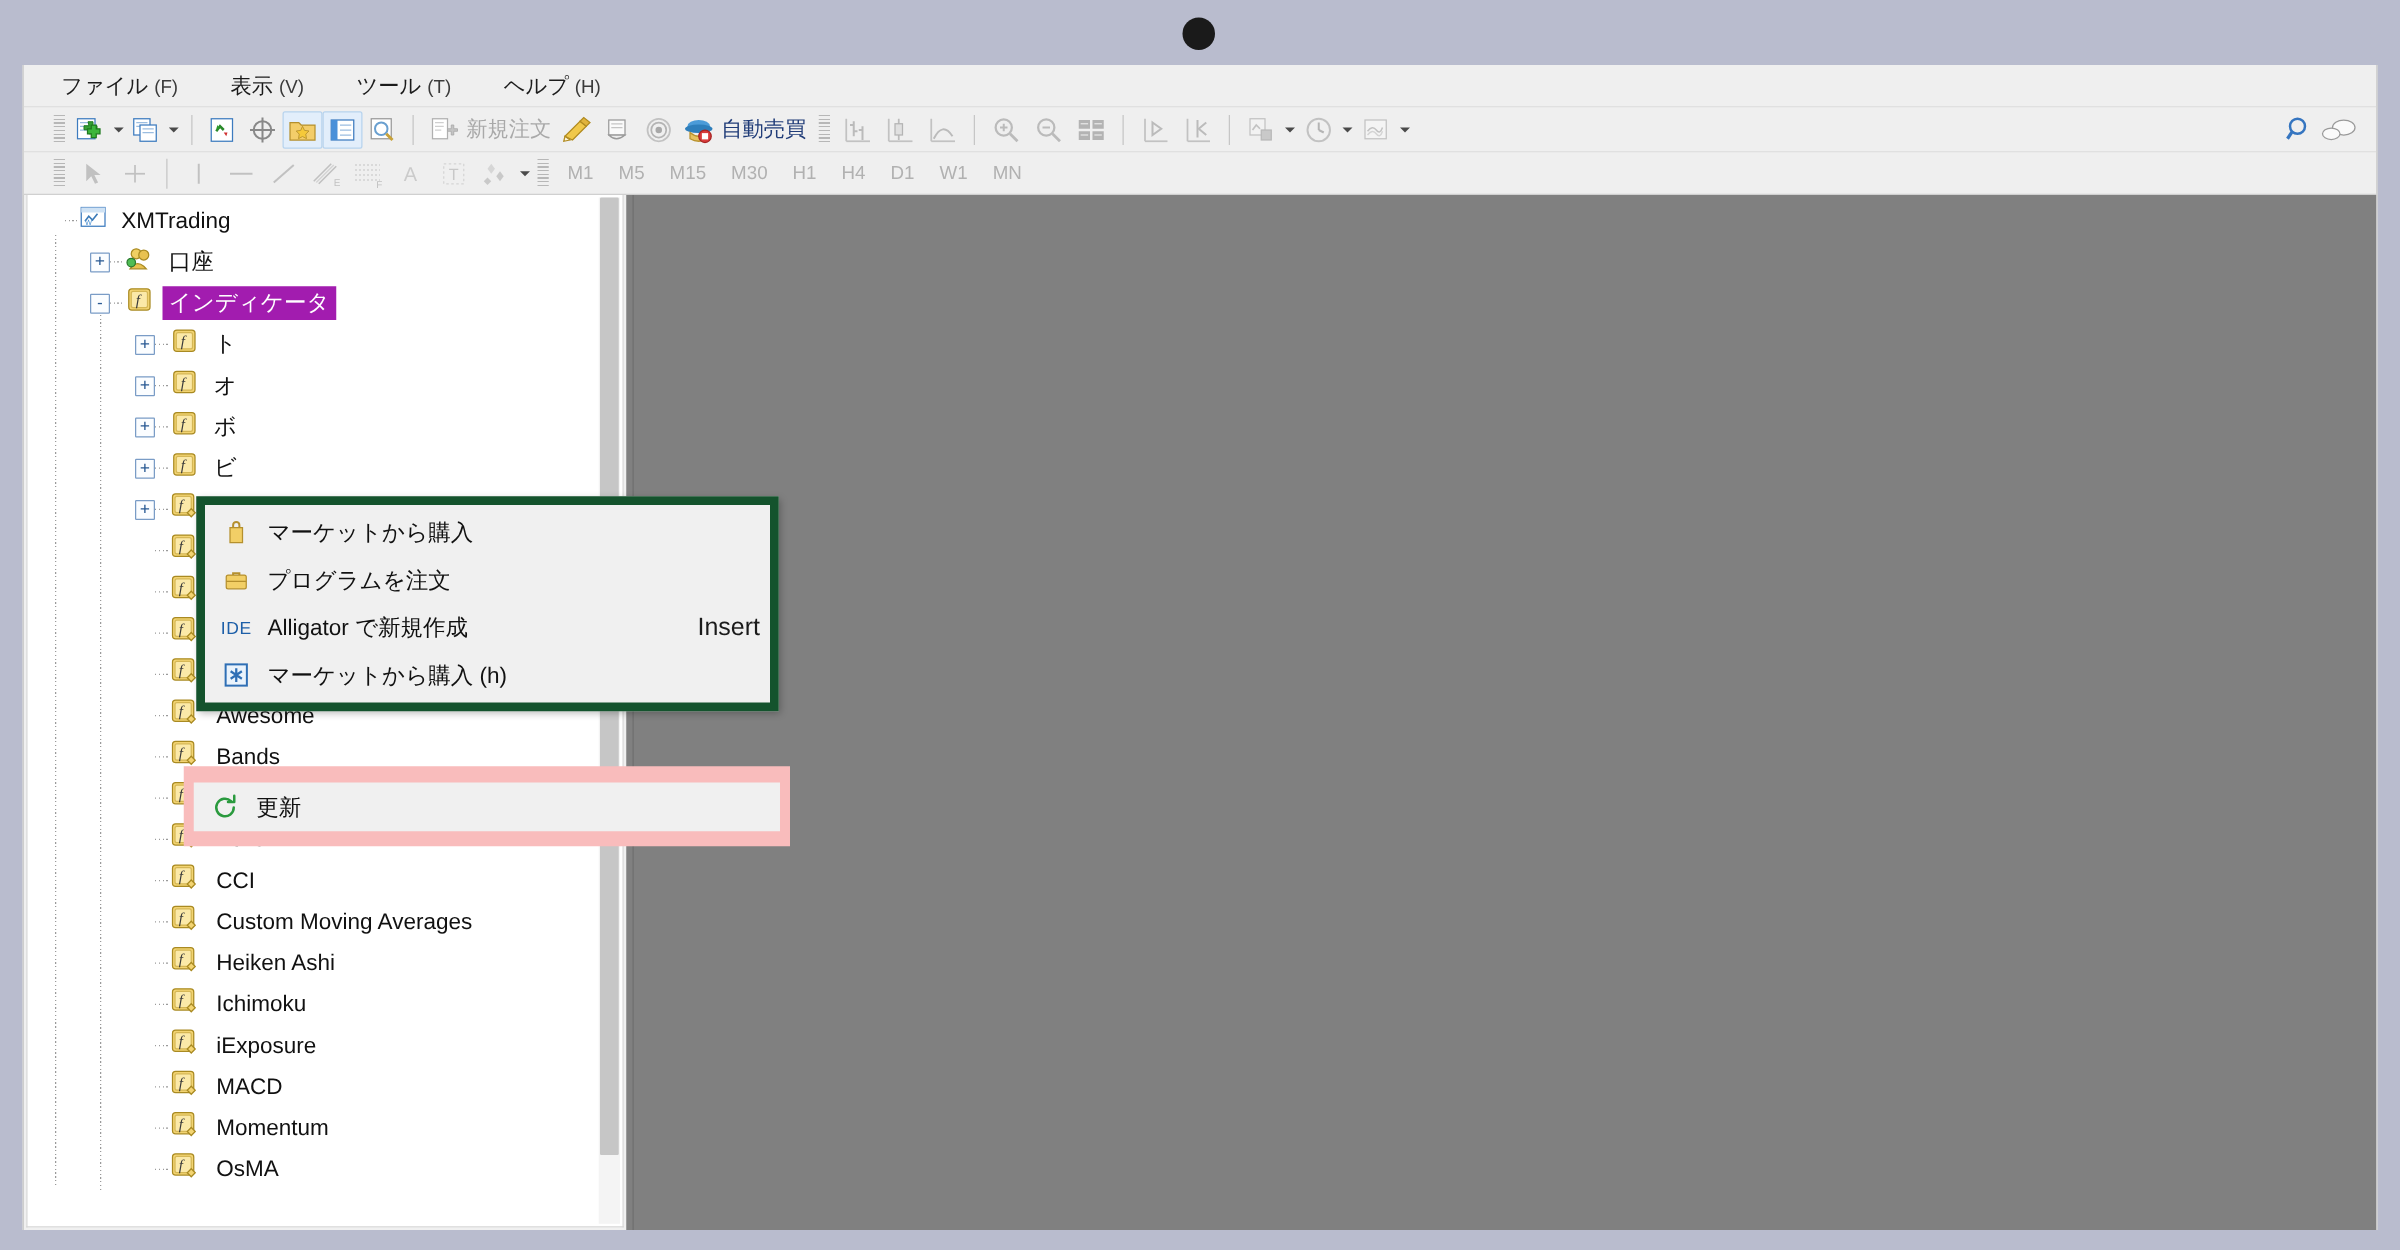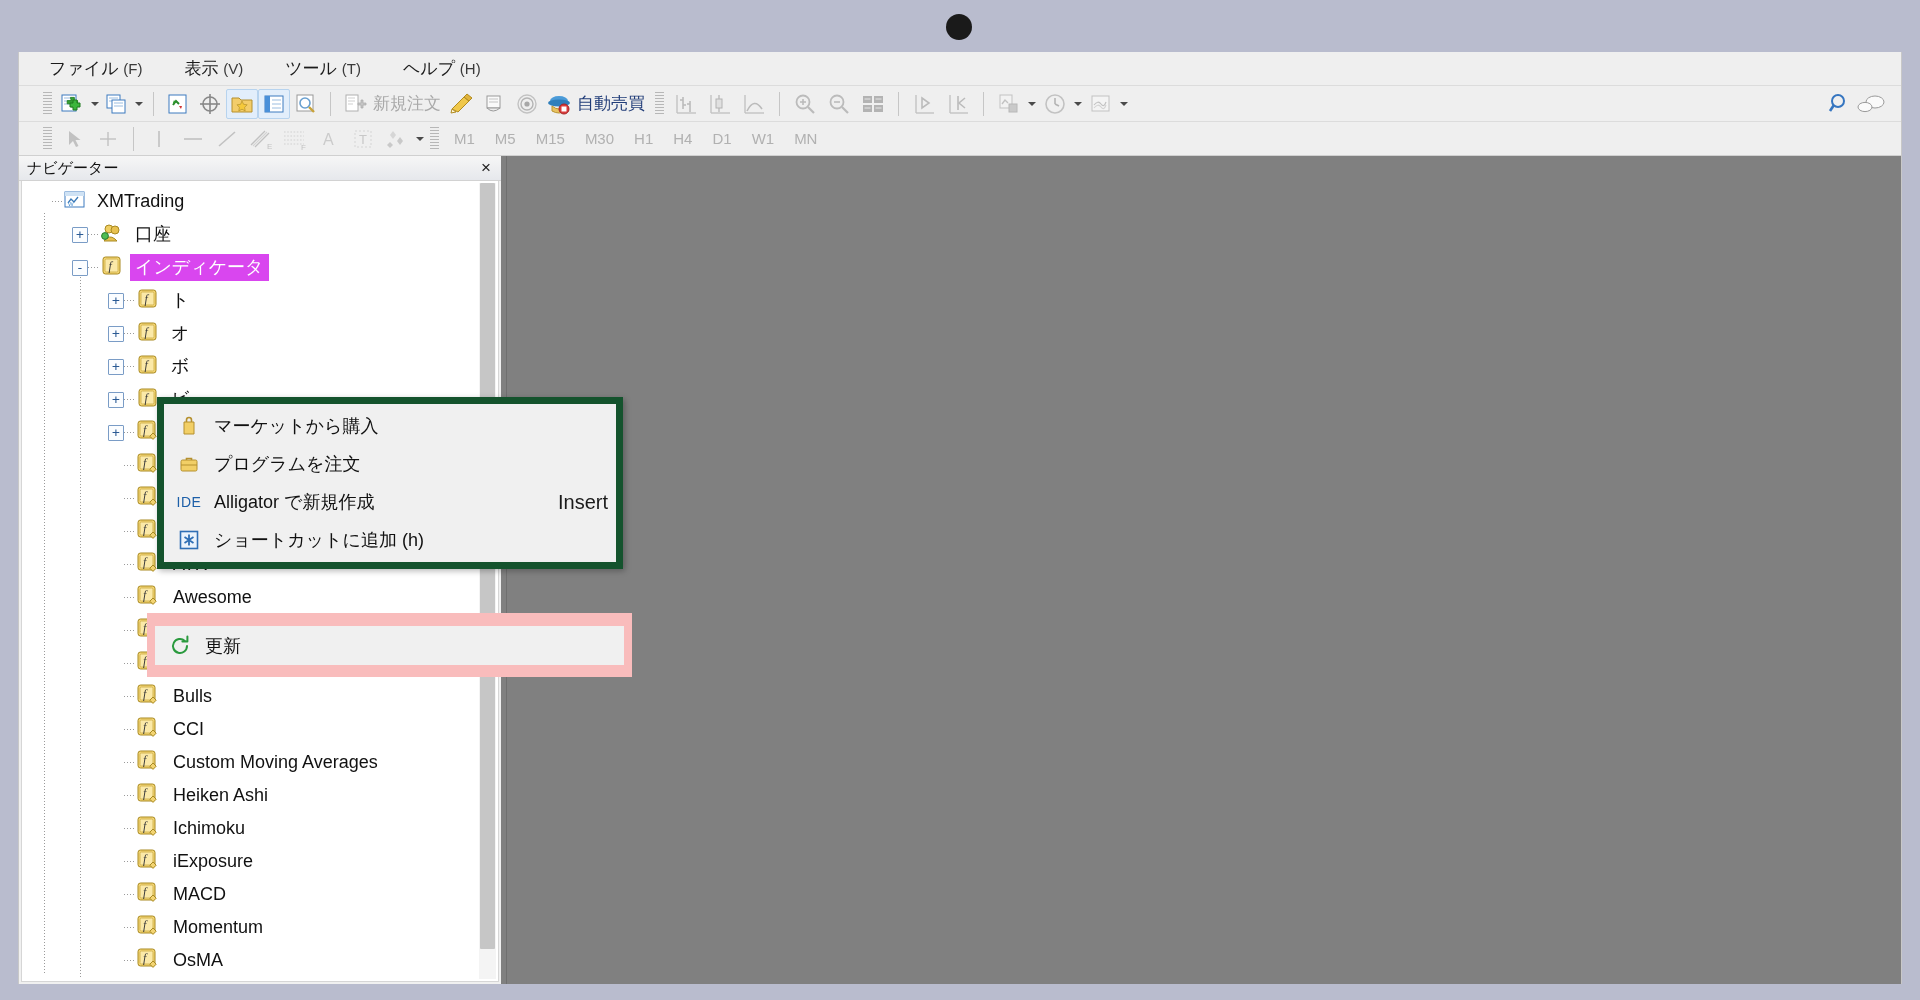--- a/index.html
+++ b/index.html
@@ -191,21 +191,21 @@
     white-space: nowrap;
     cursor: default;
   }
   .tree-label {
     font-size: 18px;
     color: #111;
     padding: 1px 5px 2px 5px;
     white-space: nowrap;
   }
   .tree-row.selected .tree-label {
-    background: #d946ef;
+    background: #a21caf;
     color: #ffffff;
   }
   .expander {
     width: 16px; height: 16px;
     border: 1px solid #7a9cc6;
     background: #fbfdff;
     color: #2a5a94;
     font-size: 13px; line-height: 13px;
     display: flex; align-items: center; justify-content: center;
     flex: 0 0 auto;
@@ -665,24 +665,20 @@
           <div class="tf-btn">W1</div>
           <div class="tf-btn">MN</div>
         </div>
     </div>
 
     <div id="client">
 
       <div id="chart-area"></div>
 
       <div id="navigator">
-        <div id="nav-titlebar">
-          <span id="nav-title">ナビゲーター</span>
-          <span id="nav-close">×</span>
-        </div>
         <div id="nav-body">
           <div id="tree">
               <div class="tree-row" style="padding-left: 14px;">
                 <span class="expander-empty"></span>
                 <span class="dots"></span>
                 <span class="ic"><svg width="22" height="20" viewBox="0 0 22 20">
                     <rect x="1" y="2" width="19" height="15" fill="#ffffff" stroke="#3d7bbf"></rect>
                     <rect x="1" y="2" width="19" height="4" fill="#cfe2f4"></rect>
                     <path d="M4 13 l3-4 3 3 4-5" fill="none" stroke="#3b7ab8" stroke-width="1.3"></path>
                     <text x="4" y="16" font-size="6" fill="#4a8fd0" font-family="Liberation Sans">W</text>
@@ -973,21 +969,21 @@
             <span class="cm-label">Alligator で新規作成</span>
             <span class="cm-shortcut">Insert</span>
           </div>
           <div class="cm-item">
             <span class="cm-icon">
               <svg width="24" height="24" viewBox="0 0 24 24">
                 <rect x="3.5" y="3.5" width="17" height="17" fill="#eaf3fc" stroke="#2f6fb5" stroke-width="1.6"></rect>
                 <path d="M12 6.5 v11 M7.5 9 l9 6 M16.5 9 l-9 6" stroke="#2f6fb5" stroke-width="1.8"></path>
               </svg>
             </span>
-            <span class="cm-label">ショートカットに追加 (h)</span>
+            <span class="cm-label">マーケットから購入 (h)</span>
           </div>
         </div>
 
       <div id="highlight-box">
         <div id="highlight-inner"></div>
       </div>
       <div id="highlight-item">
         <span class="cm-icon">
           <svg width="24" height="24" viewBox="0 0 24 24">
             <path d="M19 12 a7 7 0 1 1 -2.2 -5.1" fill="none" stroke="#2a9a3e" stroke-width="2" stroke-linecap="round"></path>

